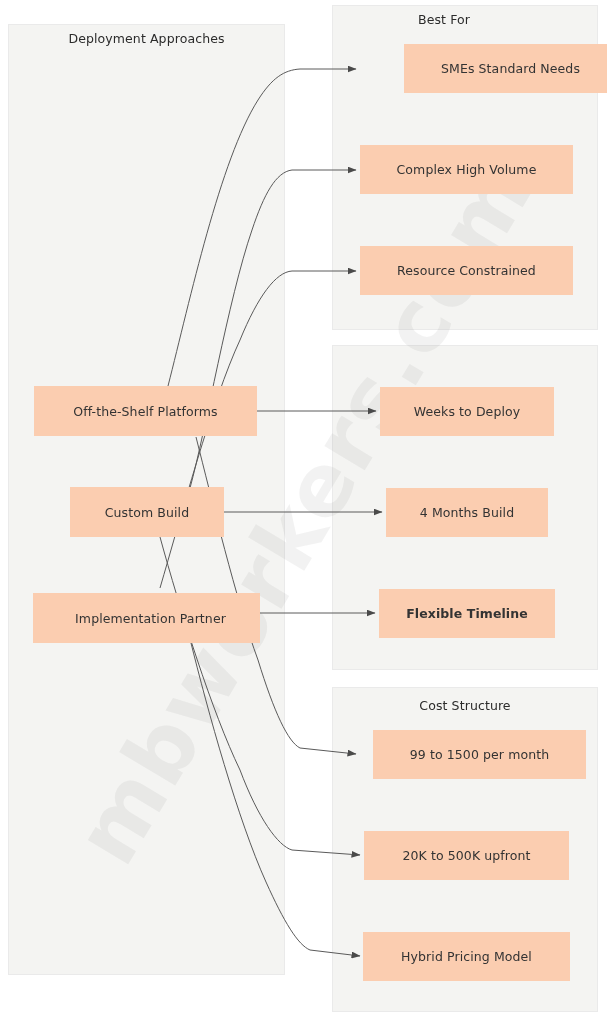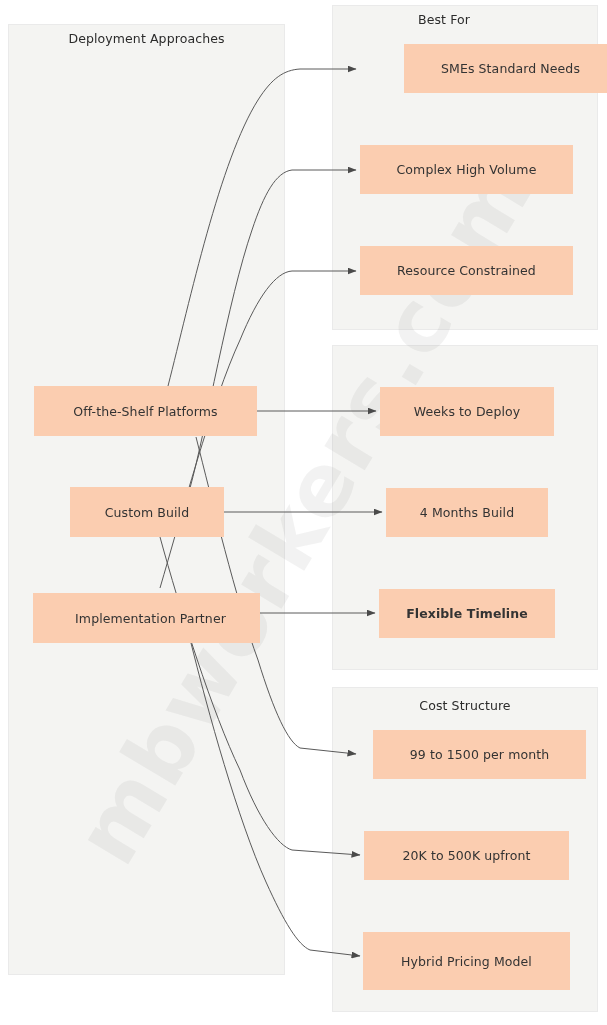--- a/index.html
+++ b/index.html
@@ -109,15 +109,15 @@
   <div class="node" style="left:360px;top:44px;width:213px;height:49px;margin-left:44px;">SMEs Standard Needs</div>
   <div class="node" style="left:360px;top:145px;width:213px;height:49px;">Complex High Volume</div>
   <div class="node" style="left:360px;top:246px;width:213px;height:49px;">Resource Constrained</div>
 
   <div class="node" style="left:380px;top:387px;width:174px;height:49px;">Weeks to Deploy</div>
   <div class="node" style="left:386px;top:488px;width:162px;height:49px;">4 Months Build</div>
   <div class="node" style="left:379px;top:589px;width:176px;height:49px;font-weight:bold;">Flexible Timeline</div>
 
   <div class="node" style="left:360px;top:730px;width:213px;height:49px;margin-left:13px;">99 to 1500 per month</div>
   <div class="node" style="left:364px;top:831px;width:205px;height:49px;">20K to 500K upfront</div>
-  <div class="node" style="left:363px;top:932px;width:207px;height:58px;">Hybrid Pricing Model</div>
+  <div class="node" style="left:363px;top:932px;width:207px;height:49px;">Hybrid Pricing Model</div>
 
 </div>
 
 </body></html>

